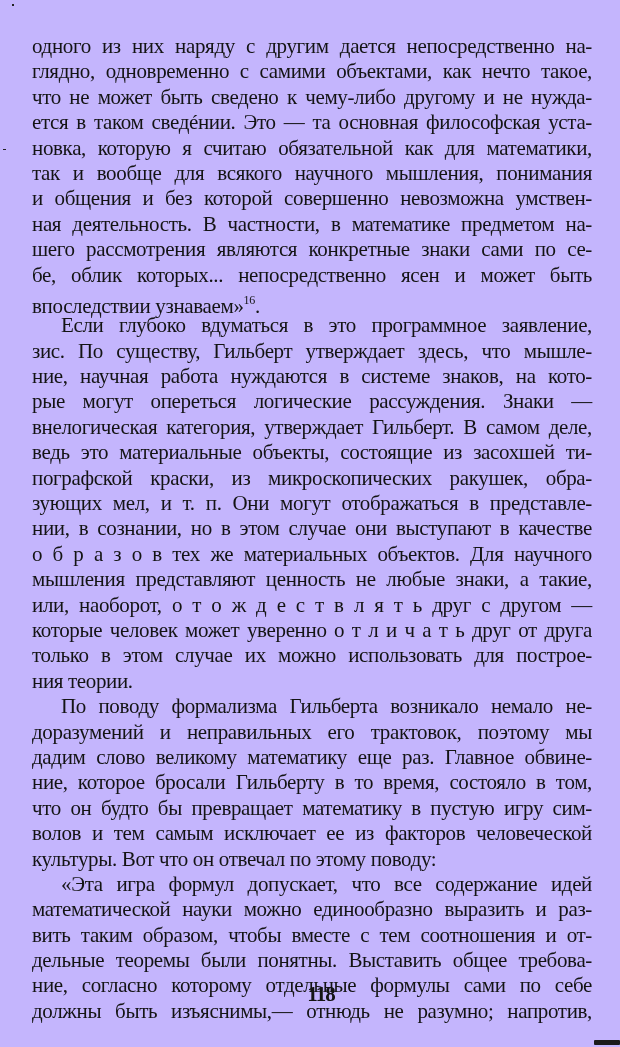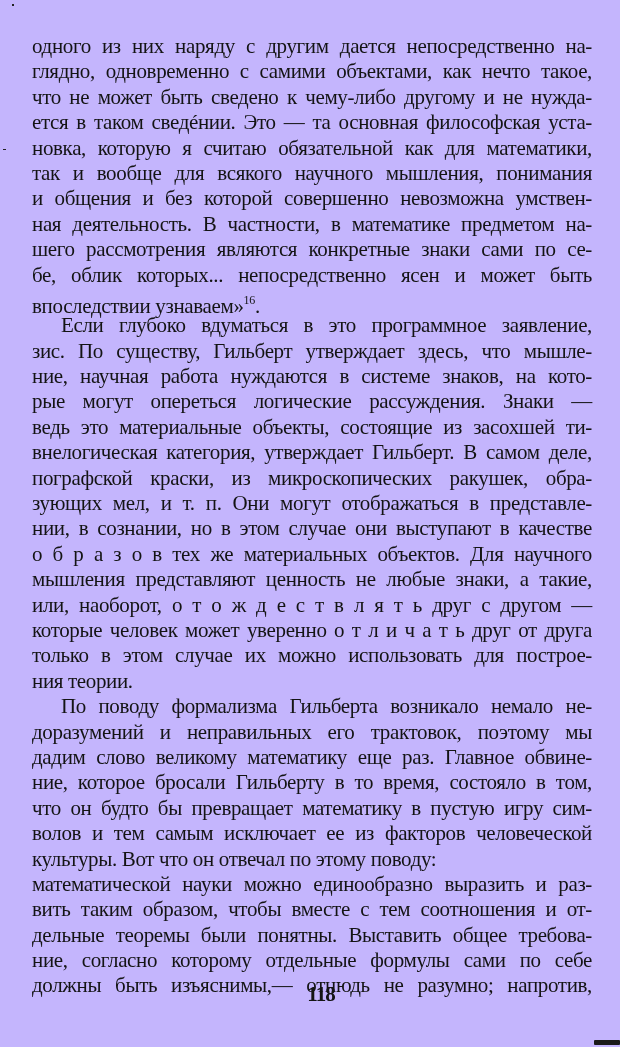--- a/index.html
+++ b/index.html
@@ -48,38 +48,39 @@
       <span class="line"><span>так и вообще для всякого научного мышления, понимания</span></span>
       <span class="line"><span>и общения и без которой совершенно невозможна умствен-</span></span>
       <span class="line"><span>ная деятельность. В частности, в математике предметом на-</span></span>
       <span class="line"><span>шего рассмотрения являются конкретные знаки сами по се-</span></span>
       <span class="line"><span>бе, облик которых... непосредственно ясен и может быть</span></span>
       <span class="line last"><span>впоследствии узнаваем»</span><span class="sup">16</span><span>.</span></span>
       <span class="line indent"><span>Если глубоко вдуматься в это программное заявление,</span></span>
       <span class="line"><span>зис. По существу, Гильберт утверждает здесь, что мышле-</span></span>
       <span class="line"><span>ние, научная работа нуждаются в системе знаков, на кото-</span></span>
       <span class="line"><span>рые могут опереться логические рассуждения. Знаки —</span></span>
+      <span class="line"><span>внелогическая категория, утверждает Гильберт. В самом деле,</span></span>
       <span class="line"><span>ведь это материальные объекты, состоящие из засохшей ти-</span></span>
-      <span class="line"><span>внелогическая категория, утверждает Гильберт. В самом деле,</span></span>
       <span class="line"><span>пографской краски, из микроскопических ракушек, обра-</span></span>
       <span class="line"><span>зующих мел, и т. п. Они могут отображаться в представле-</span></span>
       <span class="line"><span>нии, в сознании, но в этом случае они выступают в качестве</span></span>
       <span class="line"><span>о б р а з о в тех же материальных объектов. Для научного</span></span>
       <span class="line"><span>мышления представляют ценность не любые знаки, а такие,</span></span>
       <span class="line"><span>или, наоборот, о т о ж д е с т в л я т ь друг с другом —</span></span>
       <span class="line"><span>которые человек может уверенно о т л и ч а т ь друг от друга</span></span>
       <span class="line"><span>только в этом случае их можно использовать для построе-</span></span>
       <span class="line last"><span>ния теории.</span></span>
       <span class="line indent"><span>По поводу формализма Гильберта возникало немало не-</span></span>
       <span class="line"><span>доразумений и неправильных его трактовок, поэтому мы</span></span>
       <span class="line"><span>дадим слово великому математику еще раз. Главное обвине-</span></span>
       <span class="line"><span>ние, которое бросали Гильберту в то время, состояло в том,</span></span>
       <span class="line"><span>что он будто бы превращает математику в пустую игру сим-</span></span>
       <span class="line"><span>волов и тем самым исключает ее из факторов человеческой</span></span>
       <span class="line last"><span>культуры. Вот что он отвечал по этому поводу:</span></span>
+      <span class="line indent"><span>«Эта игра формул допускает, что все содержание идей</span></span>
       <span class="line"><span>математической науки можно единообразно выразить и раз-</span></span>
       <span class="line"><span>вить таким образом, чтобы вместе с тем соотношения и от-</span></span>
       <span class="line"><span>дельные теоремы были понятны. Выставить общее требова-</span></span>
       <span class="line"><span>ние, согласно которому отдельные формулы сами по себе</span></span>
       <span class="line"><span>должны быть изъяснимы,— отнюдь не разумно; напротив,</span></span>
     </div>
 
   <div class="page-number">118</div>
   <div class="corner-mark"></div>
 </div>

